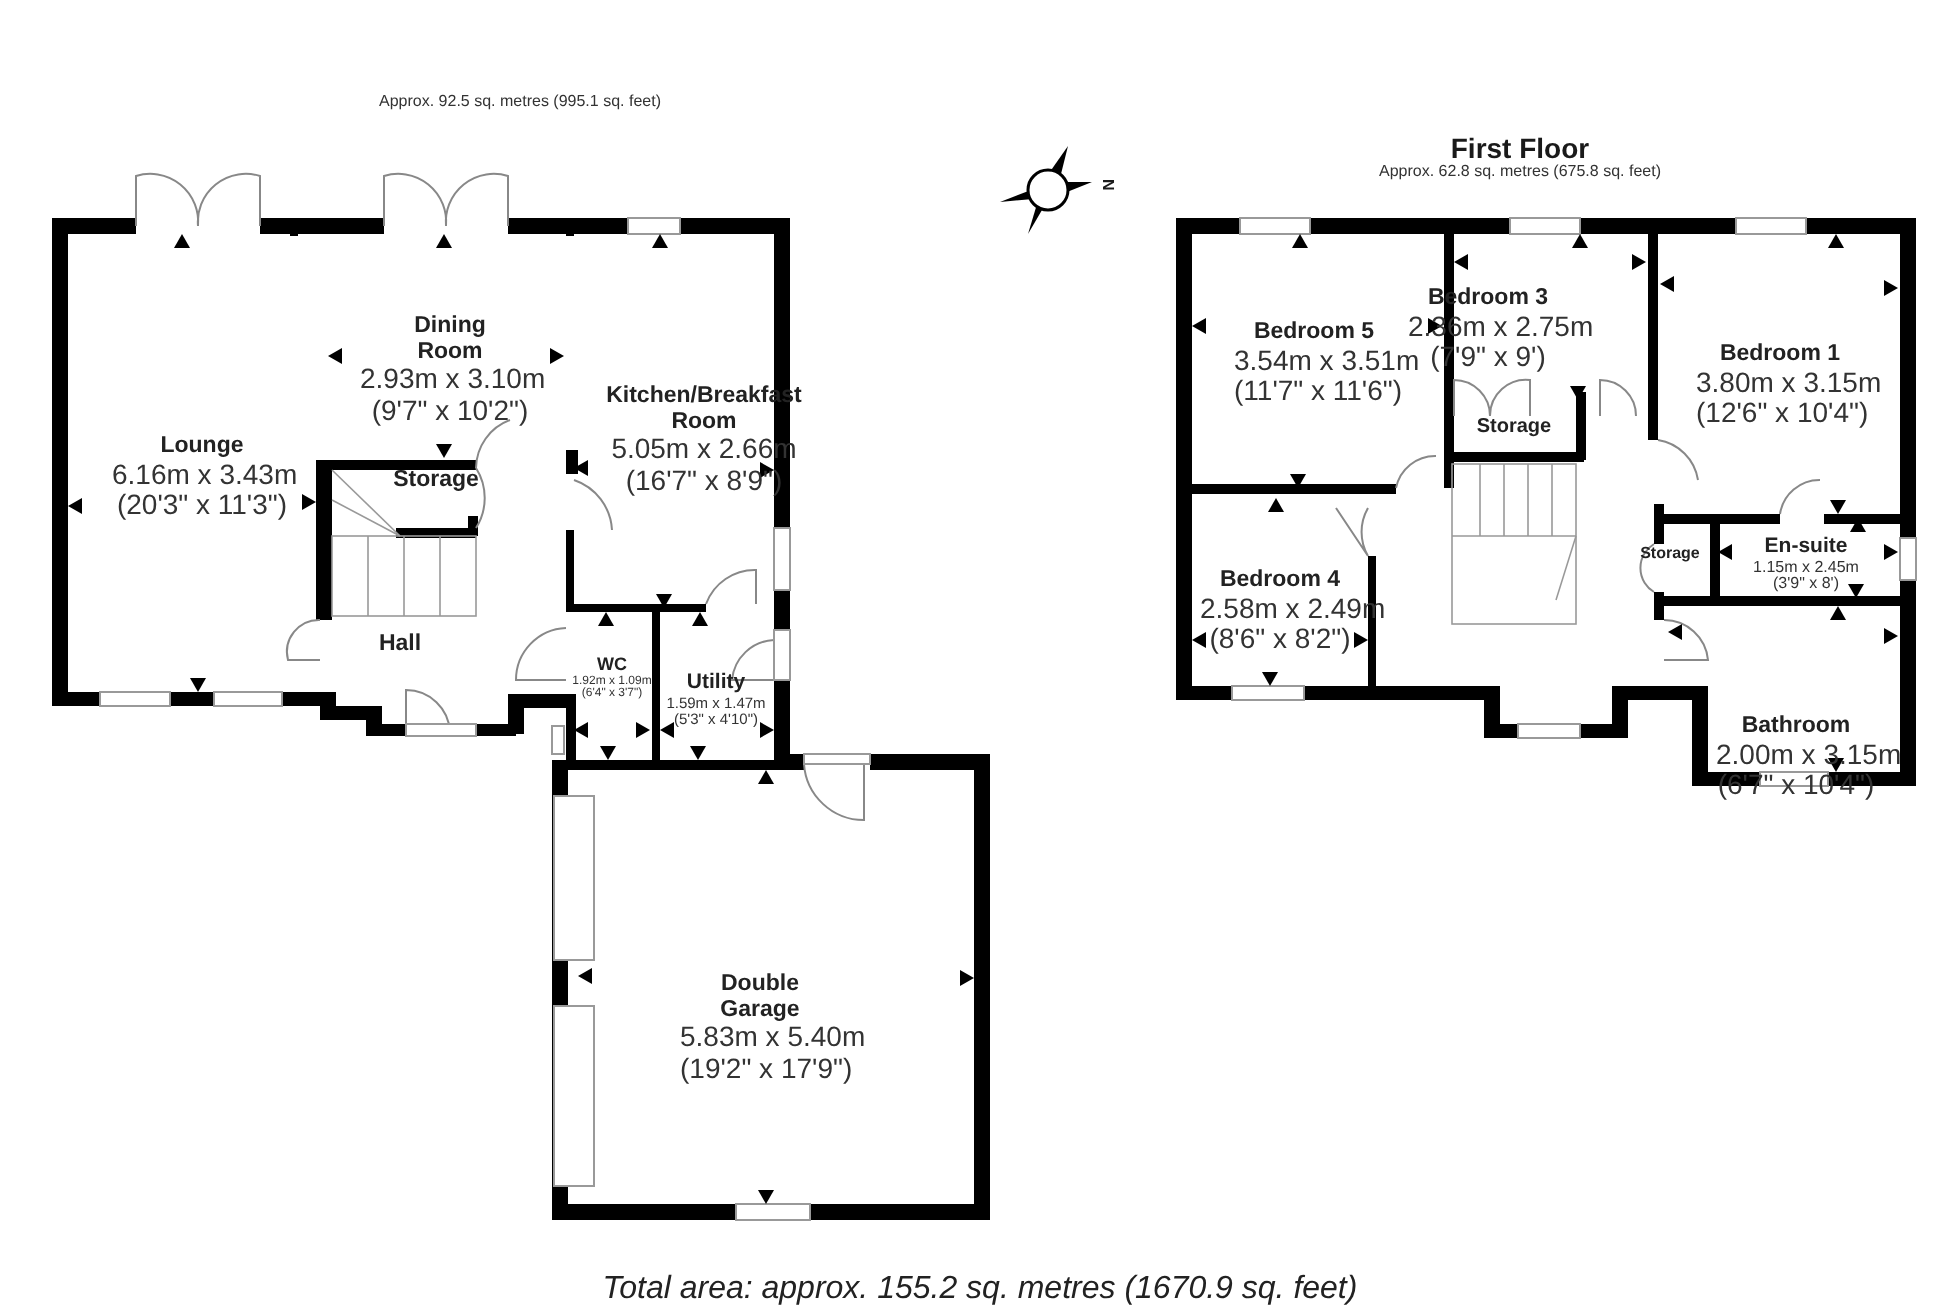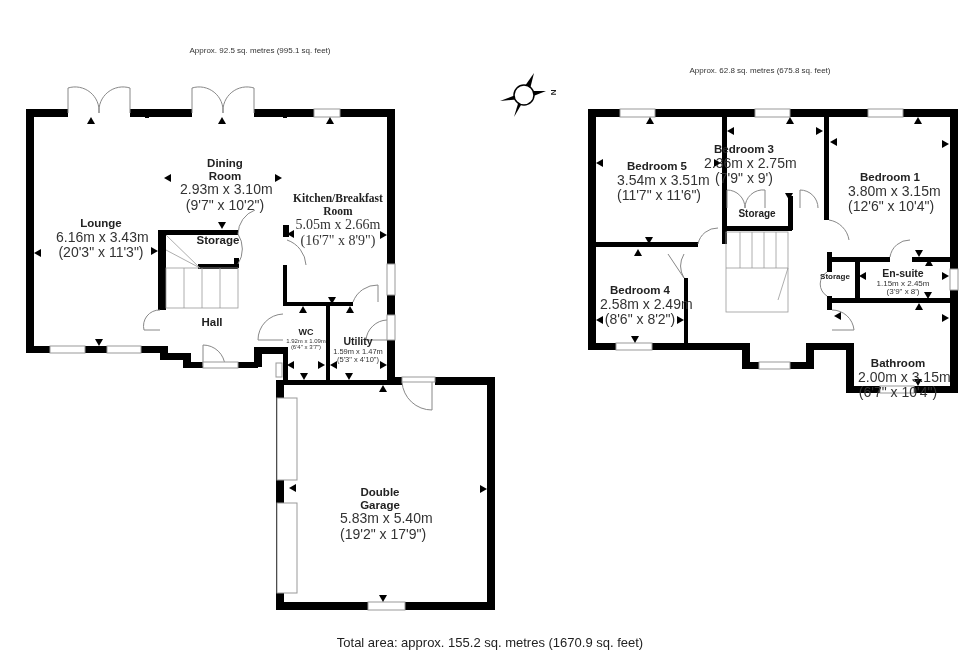--- a/index.html
+++ b/index.html
@@ -5,21 +5,21 @@
   html, body { margin:0; padding:0; background:#ffffff; }
   body { width:980px; height:653px; position:relative; overflow:hidden; font-family:"Liberation Sans", sans-serif; color:#1a1a1a; }
   svg { position:absolute; left:0; top:0; }
   .txt { position:absolute; text-align:center; white-space:nowrap; line-height:1.1; }
   .floor-title { font-weight:bold; font-size:14px; }
   .floor-sub { font-size:8px; color:#333; }
   .room-name { font-weight:bold; font-size:11.5px; color:#222; }
   .room-dim { font-size:14px; color:#333; }
   .room-name-sm { font-weight:bold; font-size:9px; color:#222; }
   .room-dim-sm { font-size:6px; color:#333; }
-  .total { font-size:13px; color:#222; }
+  .total { font-size:16px; color:#222;font-style:italic; }
 </style>
 </head>
 <body>
 
 <svg width="980" height="653" viewBox="0 0 980 653">
   <defs>
     <g id="tri-up">
         <polygon points="-4,3 4,3 0,-4" fill="#000"></polygon>
       </g>
     <g id="tri-down">
@@ -259,44 +259,45 @@
     <use href="#tri-left" x="838" y="316"></use>
     <use href="#tri-right" x="945" y="318"></use>
     <use href="#tri-down" x="918" y="382"></use>
   </g>
 </svg>
 
 <div class="txt" style="left:160px; top:47px; width:200px;">
   <div class="floor-sub">Approx. 92.5 sq. metres (995.1 sq. feet)</div>
 </div>
 <div class="txt" style="left:660px; top:67px; width:200px;">
+  <div class="floor-title">First Floor</div>
   <div class="floor-sub">Approx. 62.8 sq. metres (675.8 sq. feet)</div>
 </div>
 
 <div class="txt" style="left:56px; top:217px; width:90px;">
   <div class="room-name">Lounge</div>
   <div class="room-dim">6.16m x 3.43m</div>
   <div class="room-dim">(20'3" x 11'3")</div>
 </div>
 <div class="txt" style="left:180px; top:157px; width:90px;">
   <div class="room-name" style="white-space:pre-line">Dining
 Room</div>
   <div class="room-dim">2.93m x 3.10m</div>
   <div class="room-dim">(9'7" x 10'2")</div>
 </div>
-<div class="txt" style="left:283px; top:192px; width:110px;font-family:Liberation Serif, serif;">
+<div class="txt" style="left:297px; top:192px; width:110px;">
   <div class="room-name" style="white-space:pre-line">Kitchen/Breakfast
 Room</div>
   <div class="room-dim">5.05m x 2.66m</div>
   <div class="room-dim">(16'7" x 8'9")</div>
 </div>
 <div class="txt" style="left:183px; top:234px; width:70px;">
   <div class="room-name">Storage</div>
 </div>
-<div class="txt" style="left:192px; top:316px; width:40px;">
+<div class="txt" style="left:180px; top:316px; width:40px;">
   <div class="room-name">Hall</div>
 </div>
 <div class="txt" style="left:281px; top:328px; width:50px;">
   <div class="room-name-sm">WC</div>
   <div class="room-dim-sm">1.92m x 1.09m</div>
   <div class="room-dim-sm">(6'4" x 3'7")</div>
 </div>
 <div class="txt" style="left:330px; top:336px; width:56px;">
   <div class="room-name" style="font-size:10.5px">Utility</div>
   <div class="room-dim" style="font-size:7.5px">1.59m x 1.47m</div>

